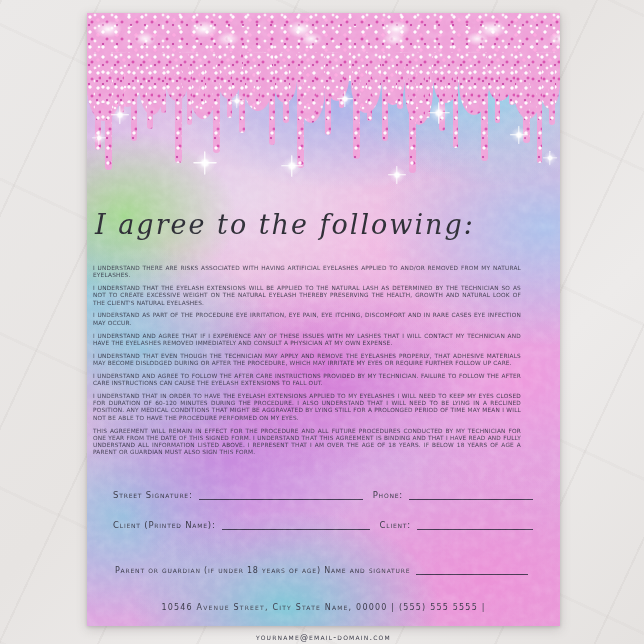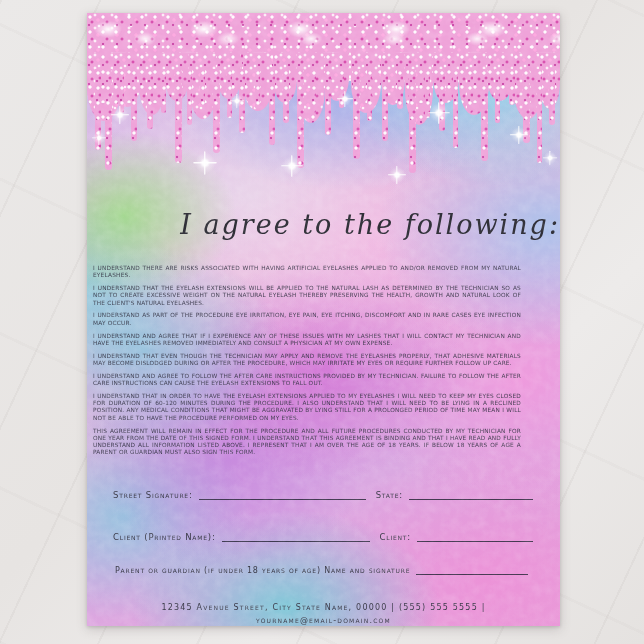--- a/index.html
+++ b/index.html
@@ -60,21 +60,21 @@
   .drip{position:absolute;border-radius:0 0 999px 999px;}
   .spark{
     position:absolute;width:18px;height:18px;transform:translate(-50%,-50%);pointer-events:none;
     background:radial-gradient(circle, rgba(255,255,255,.95) 0 2px, rgba(255,255,255,.35) 4px, transparent 8px);
   }
   .spark::before,.spark::after{content:"";position:absolute;background:rgba(255,255,255,.9);border-radius:2px;}
   .spark::before{left:50%;top:0;width:1.4px;height:100%;transform:translateX(-50%);}
   .spark::after{top:50%;left:0;height:1.4px;width:100%;transform:translateY(-50%);}
   
   .heading{
-    position:absolute;left:8px;right:0;top:196px;margin:0;text-align:right;
+    position:absolute;left:8px;right:0;top:196px;margin:0;text-align:left;
     font-family:"DejaVu Serif",serif;font-style:italic;font-weight:400;
     font-size:27px;letter-spacing:2px;color:#2e2e36;
   }
   .body-text{
     position:absolute;left:6px;top:252px;width:428px;
     color:rgba(48,48,64,.88);
     font-size:5.8px;line-height:7.3px;letter-spacing:.2px;
     text-align:justify;
   }
   .body-text p{margin:0 0 5.5px 0;}
@@ -107,39 +107,39 @@
     <p>I UNDERSTAND THAT EVEN THOUGH THE TECHNICIAN MAY APPLY AND REMOVE THE EYELASHES PROPERLY, THAT ADHESIVE MATERIALS MAY BECOME DISLODGED DURING OR AFTER THE PROCEDURE, WHICH MAY IRRITATE MY EYES OR REQUIRE FURTHER FOLLOW UP CARE.</p>
     <p>I UNDERSTAND AND AGREE TO FOLLOW THE AFTER CARE INSTRUCTIONS PROVIDED BY MY TECHNICIAN. FAILURE TO FOLLOW THE AFTER CARE INSTRUCTIONS CAN CAUSE THE EYELASH EXTENSIONS TO FALL OUT.</p>
     <p>I UNDERSTAND THAT IN ORDER TO HAVE THE EYELASH EXTENSIONS APPLIED TO MY EYELASHES I WILL NEED TO KEEP MY EYES CLOSED FOR DURATION OF 60-120 MINUTES DURING THE PROCEDURE. I ALSO UNDERSTAND THAT I WILL NEED TO BE LYING IN A RECLINED POSITION. ANY MEDICAL CONDITIONS THAT MIGHT BE AGGRAVATED BY LYING STILL FOR A PROLONGED PERIOD OF TIME MAY MEAN I WILL NOT BE ABLE TO HAVE THE PROCEDURE PERFORMED ON MY EYES.</p>
     <p>THIS AGREEMENT WILL REMAIN IN EFFECT FOR THE PROCEDURE AND ALL FUTURE PROCEDURES CONDUCTED BY MY TECHNICIAN FOR ONE YEAR FROM THE DATE OF THIS SIGNED FORM. I UNDERSTAND THAT THIS AGREEMENT IS BINDING AND THAT I HAVE READ AND FULLY UNDERSTAND ALL INFORMATION LISTED ABOVE. I REPRESENT THAT I AM OVER THE AGE OF 18 YEARS. IF BELOW 18 YEARS OF AGE A PARENT OR GUARDIAN MUST ALSO SIGN THIS FORM.</p>
   </div>
 
   <div class="fieldrow" style="left:26px;top:476px;width:420px;">
     <span class="lbl">Street Signature:</span>
     <span class="line grow"></span>
     <span class="gap"></span>
-    <span class="lbl">State:</span>
+    <span class="lbl">Phone:</span>
     <span class="line" style="width:124px;"></span>
   </div>
 
-  <div class="fieldrow" style="left:26px;top:506px;width:420px;margin-top:12px;">
+  <div class="fieldrow" style="left:26px;top:506px;width:420px;">
     <span class="lbl">Client (Printed Name):</span>
     <span class="line grow"></span>
     <span class="gap"></span>
     <span class="lbl">Client:</span>
     <span class="line" style="width:116px;"></span>
   </div>
 
   <div class="fieldrow" style="left:28px;top:551px;width:413px;font-size:8px;">
     <span class="lbl">Parent or guardian (if under 18 years of age) Name and signature</span>
     <span class="line grow"></span>
   </div>
 
-  <div class="footer" style="top:590px;">12345 Avenue Street, City State Name, 00000  |  (555) 555 5555  |</div>
-  <div class="footer" style="top:603px;">yourname@email-domain.com</div>
+  <div class="footer" style="top:590px;">10546 Avenue Street, City State Name, 00000  |  (555) 555 5555  |</div>
+  <div class="footer" style="top:620px;">yourname@email-domain.com</div>
 
   <div id="glitter">
     <div class="glitter-band glit"></div>
   <div class="bump glit" style="left: 0px; top: 40px; width: 34px; height: 68px;"></div>
       <div class="bump glit" style="left: 26px; top: 40px; width: 28px; height: 54px;"></div>
       <div class="bump glit" style="left: 52px; top: 40px; width: 26px; height: 62px;"></div>
       <div class="bump glit" style="left: 78px; top: 40px; width: 24px; height: 48px;"></div>
       <div class="bump glit" style="left: 102px; top: 40px; width: 28px; height: 66px;"></div>
       <div class="bump glit" style="left: 130px; top: 40px; width: 24px; height: 46px;"></div>
       <div class="bump glit" style="left: 156px; top: 40px; width: 30px; height: 58px;"></div>

